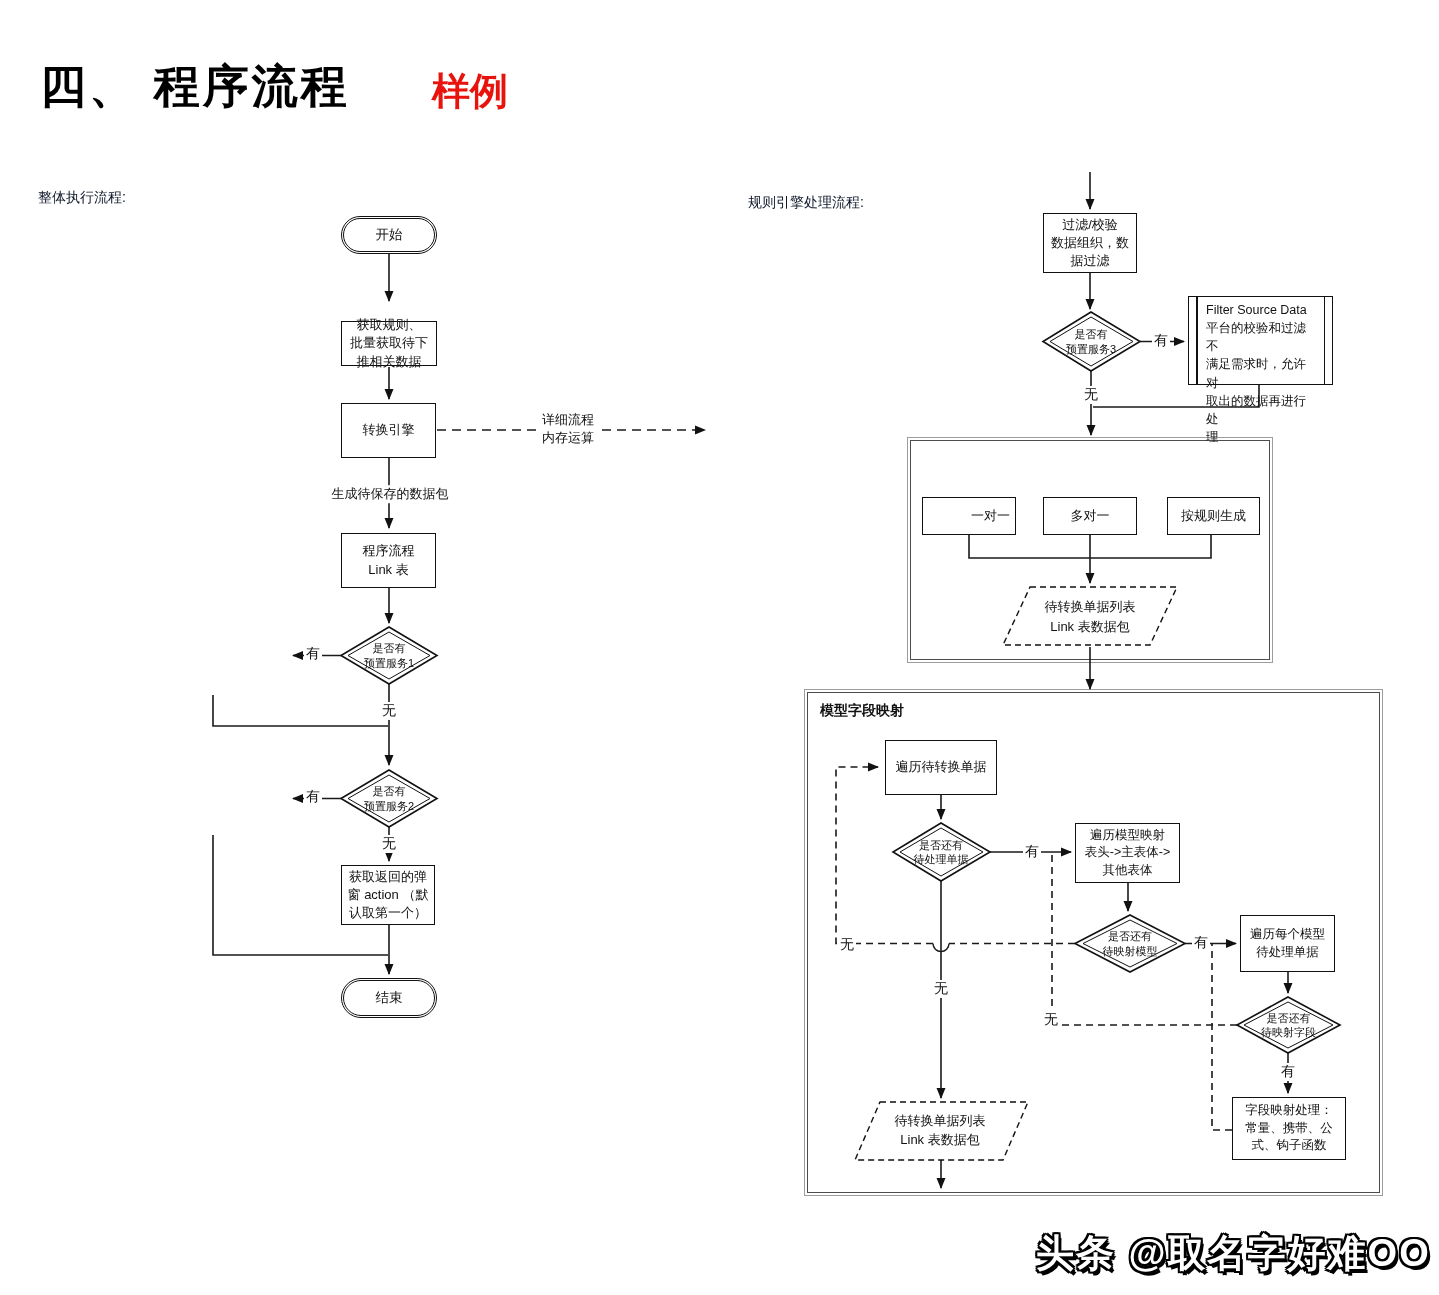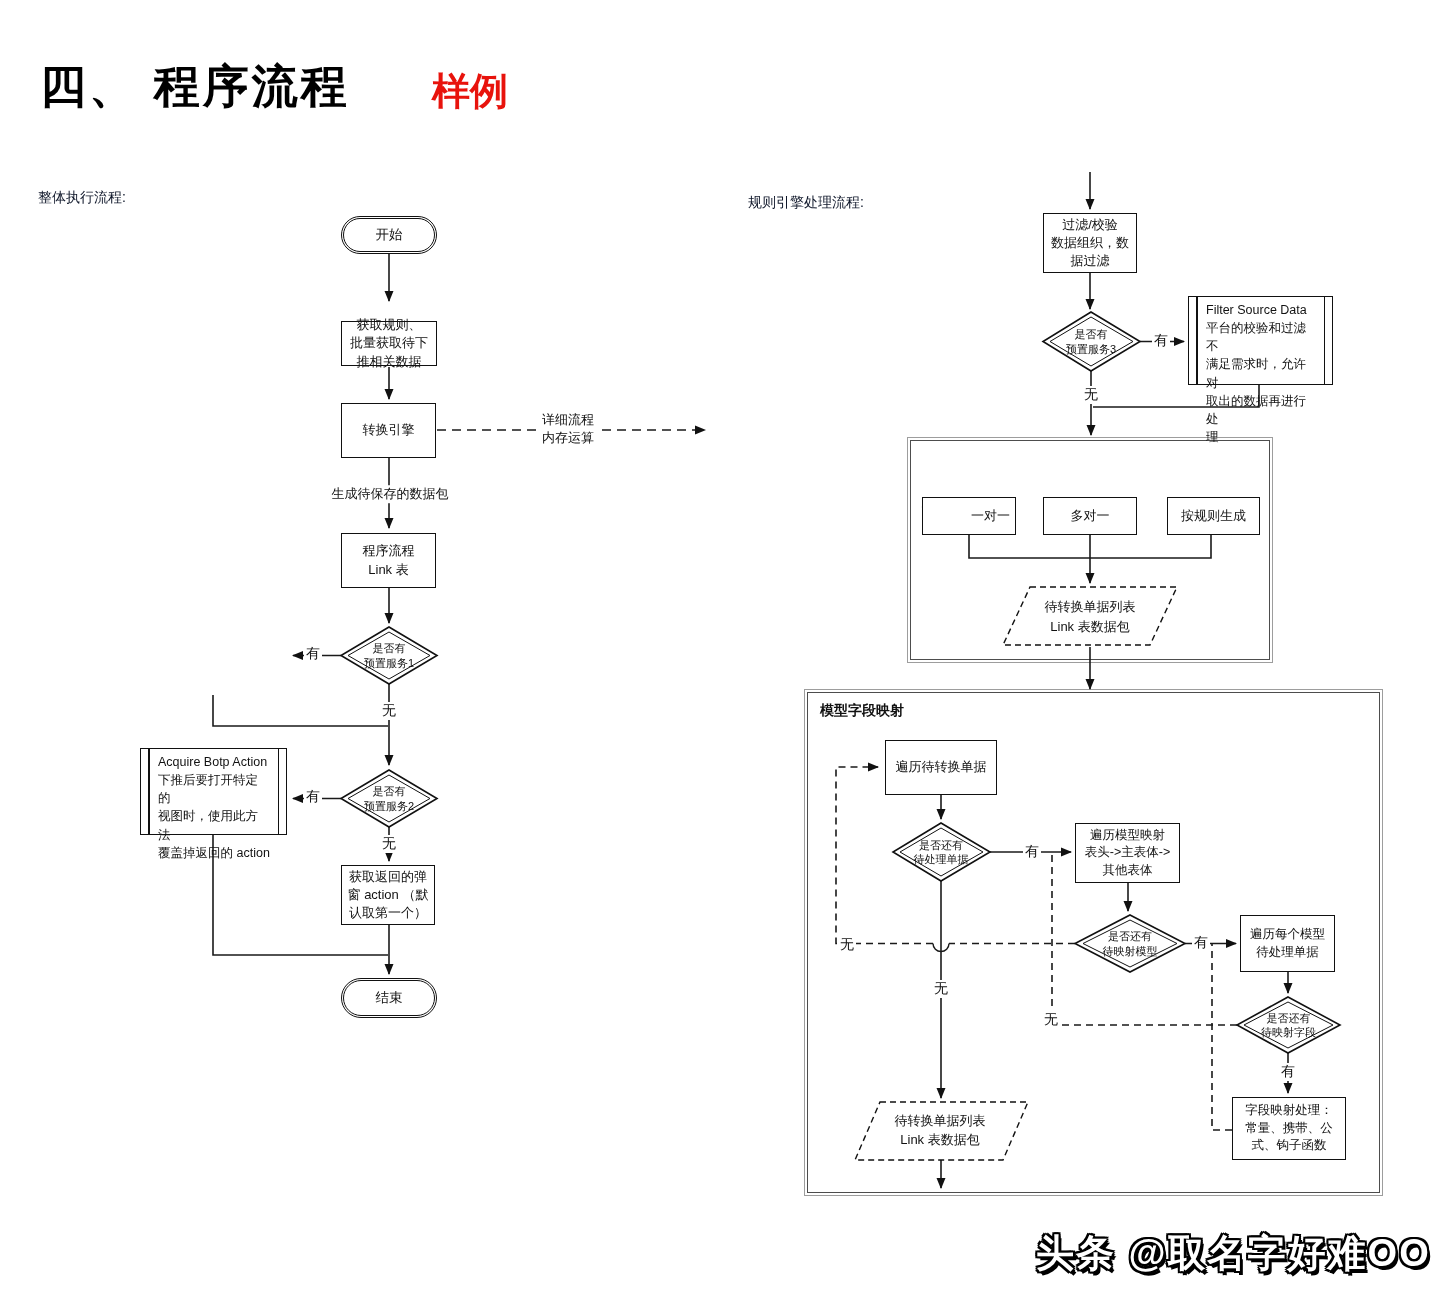--- a/index.html
+++ b/index.html
@@ -133,24 +133,20 @@
   <div class="abs pbox" style="left:341px;top:403px;width:95px;height:55px;">转换引擎</div>
   <div class="abs note" style="left:568px;top:429px;">详细流程
 内存运算</div>
   <div class="abs note" style="left:390px;top:494px;">生成待保存的数据包</div>
   <div class="abs pbox" style="left:341px;top:533px;width:95px;height:55px;">程序流程
 Link 表</div>
   <div class="abs dtext" style="left:339px;top:630px;width:100px;height:51px;">是否有
 预置服务1</div>
   <div class="abs dtext" style="left:339px;top:773px;width:100px;height:51px;">是否有
 预置服务2</div>
-  <div class="abs predef" style="left:140px;top:748px;width:147px;height:87px;">Acquire Botp Action
-下推后要打开特定的
-视图时，使用此方法
-覆盖掉返回的 action</div>
   <div class="abs pbox" style="left:341px;top:865px;width:94px;height:60px;">获取返回的弹
 窗 action （默
 认取第一个）</div>
   <div class="abs term" style="left:341px;top:978px;width:96px;height:40px;">结束</div>
 
   <div class="abs edge-label" style="left:313px;top:654px;">有</div>
   <div class="abs edge-label" style="left:389px;top:711px;">无</div>
   <div class="abs edge-label" style="left:313px;top:797px;">有</div>
   <div class="abs edge-label" style="left:389px;top:844px;">无</div>
 

